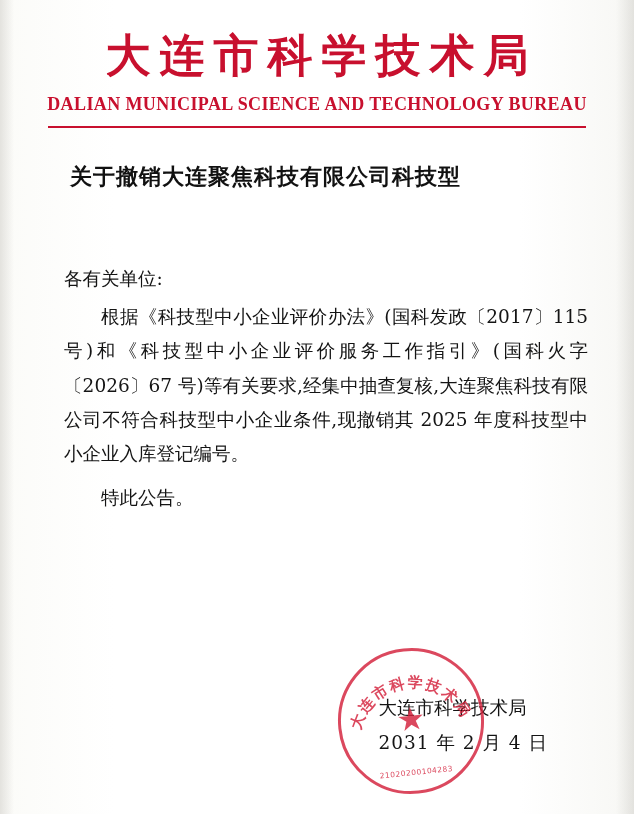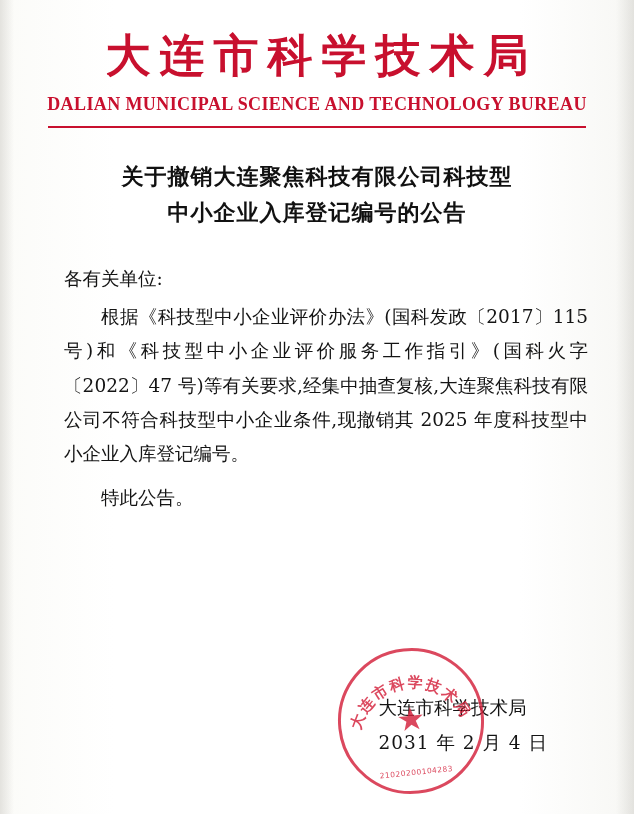--- a/index.html
+++ b/index.html
@@ -64,21 +64,21 @@
     top: 126px;
     height: 2px;
     background: #c8102e;
   }
 
   .doc-title {
     position: absolute;
     top: 158px;
     left: 70px;
     right: 70px;
-    text-align: center;
+    text-align: left;
     font-family: "DejaVu Serif", serif;
     font-weight: bold;
     font-size: 22px;
     line-height: 1.65;
     letter-spacing: 1px;
     color: #111;
   }
 
   .body-text {
     position: absolute;
@@ -198,26 +198,25 @@
   <div class="edge-shadow-right"></div>
 
   <div class="letterhead">
     <div class="masthead">大连市科学技术局</div>
     <div class="masthead-en">DALIAN MUNICIPAL SCIENCE AND TECHNOLOGY BUREAU</div>
   </div>
   <div class="rule"></div>
 
   <div class="doc-title">
     <div>关于撤销大连聚焦科技有限公司科技型</div>
-    <div>中小企业入库登记编号的公告</div>
   </div>
 
   <div class="body-text">
     <p class="salutation">各有关单位:</p>
-    <p class="para">根据《科技型中小企业评价办法》(国科发政〔2017〕115 号)和《科技型中小企业评价服务工作指引》(国科火字〔2022〕47 号)等有关要求,经集中抽查复核,大连聚焦科技有限公司不符合科技型中小企业条件,现撤销其 2025 年度科技型中小企业入库登记编号。</p>
+    <p class="para">根据《科技型中小企业评价办法》(国科发政〔2017〕115 号)和《科技型中小企业评价服务工作指引》(国科火字〔2026〕67 号)等有关要求,经集中抽查复核,大连聚焦科技有限公司不符合科技型中小企业条件,现撤销其 2025 年度科技型中小企业入库登记编号。</p>
     <p class="para">特此公告。</p>
   </div>
 
   <div class="signature-block">
     <div>大连市科学技术局</div>
     <div class="sign-date">2031 年 2 月 4 日</div>
   </div>
 
   <div class="seal">
     <div class="seal-inner"></div>

